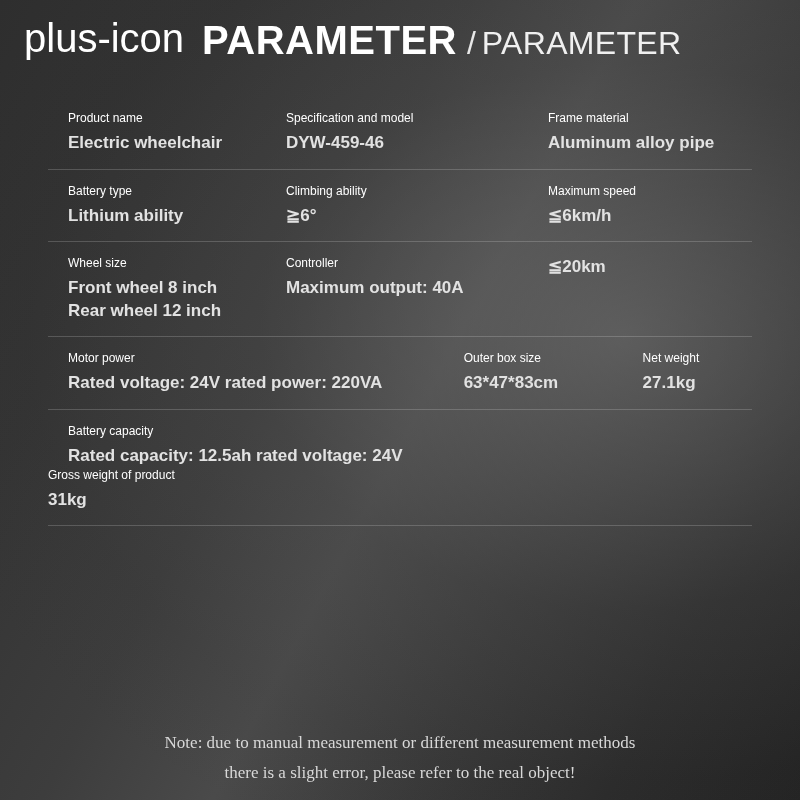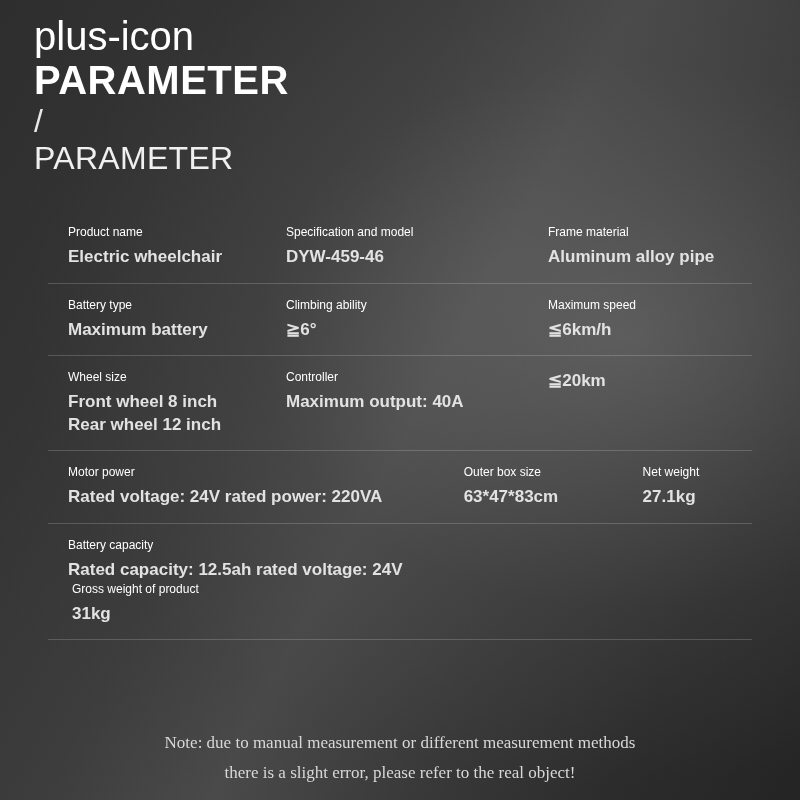--- a/index.html
+++ b/index.html
@@ -20,21 +20,20 @@
     background:
       radial-gradient(ellipse 120% 90% at 78% 42%, rgba(120,120,120,0.55) 0%, rgba(80,80,80,0.25) 38%, rgba(45,45,45,0.05) 62%, rgba(30,30,30,0) 78%),
       linear-gradient(118deg, #2e2e2e 0%, #343434 20%, #3d3d3d 38%, #4a4a4a 52%, #3a3a3a 68%, #2c2c2c 84%, #242424 100%);
     box-sizing: border-box;
     padding: 0;
   }
   .header {
     display: flex;
     align-items: baseline;
     padding: 18px 0 0 24px;
-    flex-direction: column;
   }
   .plus {
     color: #ffffff;
     font-size: 40px;
     line-height: 40px;
     font-weight: 400;
     margin-right: 18px;
     position: relative;
     top: -2px;
   }
@@ -88,21 +87,21 @@
   }
   
   .c3-1 { width: 238px; padding-left: 20px; }
   .c3-2 { width: 262px; }
   .c3-3 { width: 200px; }
   
   .w-1 { width: 418px; padding-left: 20px; }
   .w-2 { width: 180px; }
   .w-3 { width: 110px; }
   .h-1 { width: 418px; padding-left: 20px; }
-  .h-2 { width: 260px; margin-left: 24px; }
+  .h-2 { width: 260px; }
   .note {
     position: absolute;
     left: 0;
     right: 0;
     bottom: 18px;
     text-align: center;
     color: #d8d8d8;
     font-size: 17px;
     font-weight: 300;
     line-height: 1.05;
@@ -137,21 +136,21 @@
       </div>
       <div class="cell c3-3">
         <div class="label">Frame material</div>
         <div class="value">Aluminum alloy pipe</div>
       </div>
     </div>
 
     <div class="row">
       <div class="cell c3-1">
         <div class="label">Battery type</div>
-        <div class="value">Maximum battery</div>
+        <div class="value">Lithium ability</div>
       </div>
       <div class="cell c3-2">
         <div class="label">Climbing ability</div>
         <div class="value">≧6°</div>
       </div>
       <div class="cell c3-3">
         <div class="label">Maximum speed</div>
         <div class="value">≦6km/h</div>
       </div>
     </div>

